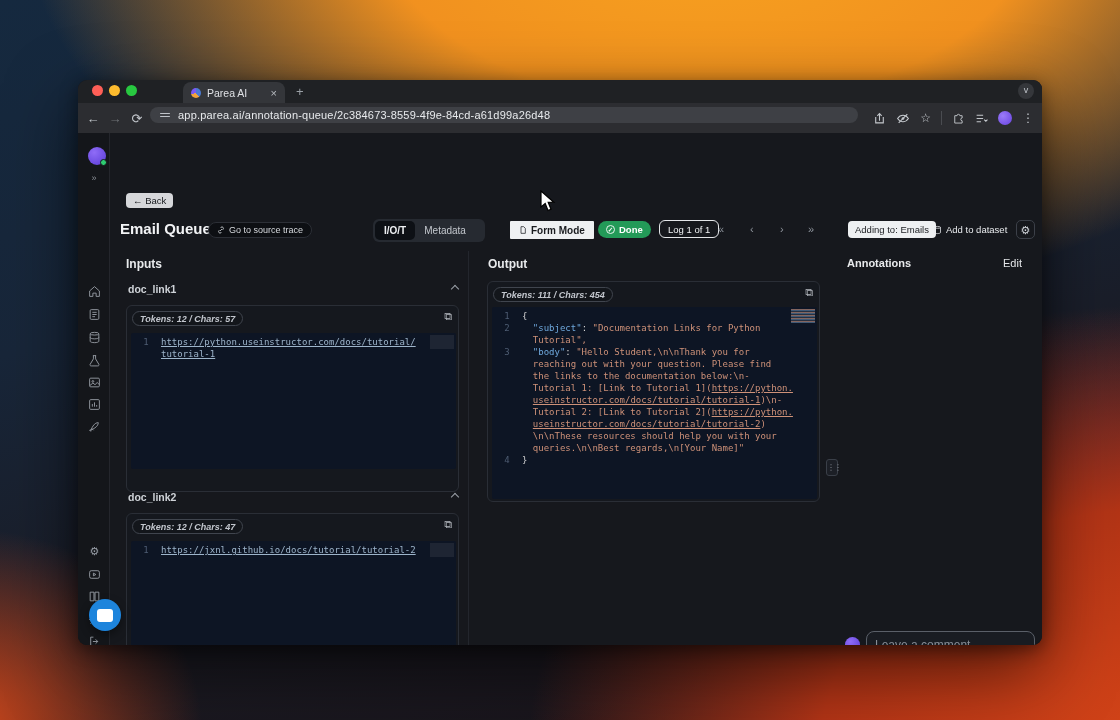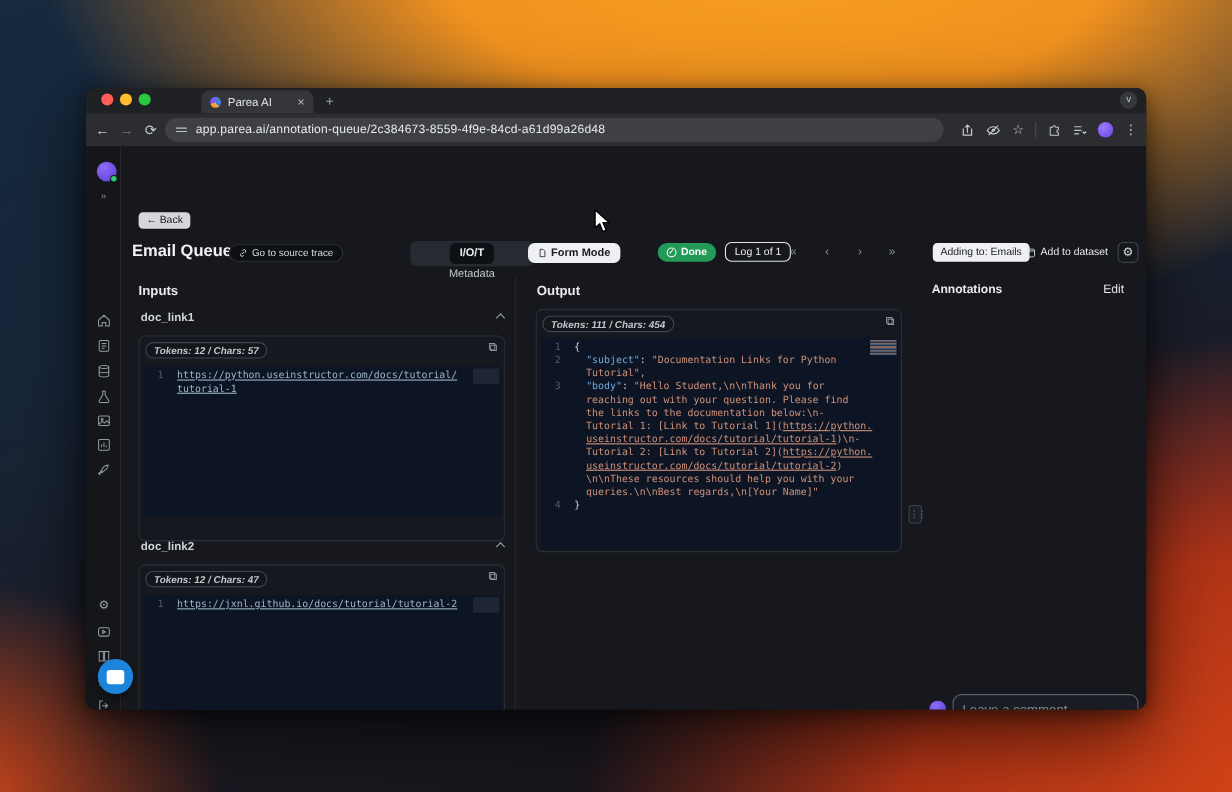--- a/index.html
+++ b/index.html
@@ -39,21 +39,21 @@
     background:conic-gradient(#4b7bd4 0 40%, #f2a33c 40% 70%, #7a5af5 70% 100%); }
   .tab .close { margin-left:auto; color:#b6bac0; font-size:11px; }
   .newtab { position:absolute; left:218px; top:4px; color:#9aa0a6; font-size:13px; }
   .tabchev { position:absolute; right:8px; top:3px; width:16px; height:16px; border-radius:50%;
     background:#35373b; color:#c2c6cc; font-size:9px; text-align:center; line-height:15px; }
 
   .toolbar { position:relative; height:30px; background:#2c2d31; display:flex; align-items:center; }
   .navico { color:#c3c7cc; font-size:13px; width:22px; text-align:center; }
   .navico.dim { color:#6d7175; }
   .urlpill {
-    position:absolute; left:72px; top:4px; width:708px; height:22px; border-radius:11px;
+    position:absolute; left:72px; top:4px; width:708px; height:16px; border-radius:11px;
     background:#3e4045; display:flex; align-items:center; padding:0 10px; gap:8px;
   }
   .urlpill .tune { display:flex; flex-direction:column; gap:2px; }
   .urlpill .tune i { display:block; width:10px; height:1.4px; background:#bfc3c9; border-radius:1px; }
   .urltext { color:#e8eaed; font-size:11px; letter-spacing:.2px; }
   .tbicons { position:absolute; right:8px; top:0; height:30px; display:flex; align-items:center; gap:10px; }
   .tbicons svg { display:block; }
   .tbicons .uni { color:#c3c7cc; font-size:12px; }
   .tbsep { width:1px; height:14px; background:#4a4c51; }
   .tbavatar { width:14px; height:14px; border-radius:50%; background:radial-gradient(circle at 35% 35%, #9b7bfa, #6742e0); }
@@ -78,25 +78,25 @@
   .chatbubble .bubble::after { content:""; position:absolute; left:4px; bottom:-3px;
      border:3px solid transparent; border-top-color:#fff; }
 
   
   .btn-back { position:absolute; left:48px; top:60px; height:15px; padding:0 7px;
      background:#d6d7da; border-radius:4px; color:#17191d; font-size:9.5px; line-height:15px; }
   .page-title { position:absolute; left:42px; top:87px; color:#f2f3f5; font-size:15px; font-weight:bold; }
   .btn-trace { position:absolute; left:130px; top:89px; height:16px; padding:0 8px; display:flex; align-items:center; gap:4px;
      background:#0d0f13; border:1px solid #2c2f36; border-radius:9px; color:#d6d9dd; font-size:9px; }
   .tabgroup { position:absolute; left:295px; top:86px; width:112px; height:23px; background:#262a31;
-     border-radius:6px; display:flex; align-items:center; padding:2px;flex-direction:column; }
+     border-radius:6px; display:flex; align-items:center; padding:2px; }
   .tabgroup .seg { font-size:10px; color:#c3c7cd; padding:0 9px; height:19px; line-height:19px; border-radius:5px; }
   .tabgroup .seg.active { background:#0d1015; color:#eef0f3; font-weight:bold; }
-  .btn-formmode { position:absolute; left:402px; top:88px; height:18px; padding:0 9px; display:flex; align-items:center; gap:4px;
-     background:#eef0f2; border-radius:6px; color:#191b1f; font-size:10px; font-weight:bold; }
+  .btn-formmode { position:absolute; left:432px; top:88px; height:18px; padding:0 9px; display:flex; align-items:center; gap:4px;
+     background:#eef0f2; border-radius:1px; color:#191b1f; font-size:10px; font-weight:bold; }
   .btn-done { position:absolute; left:520px; top:88px; height:17px; padding:0 8px; display:flex; align-items:center; gap:4px;
      background:#239a58; border-radius:9px; color:#fff; font-size:9.5px; font-weight:bold; }
   .btn-done .ck { width:9px; height:9px; border:1px solid #e8f5ee; border-radius:50%; font-size:6.5px; line-height:8px; text-align:center; }
   .btn-log { position:absolute; left:581px; top:87px; height:18px; padding:0 8px;
      border:1px solid #e4e6e9; border-radius:6px; color:#f0f2f4; font-size:9.5px; line-height:17px; }
   .pgr { position:absolute; top:91px; color:#8d939b; font-size:11px; line-height:11px; }
   .btn-addingto { position:absolute; left:770px; top:88px; height:17px; padding:0 7px;
      background:#eef0f2; border-radius:4px; color:#1a1c20; font-size:9.5px; font-weight:normal; line-height:17px; }
   .btn-adddataset { position:absolute; left:855px; top:88px; height:17px; display:flex; align-items:center; gap:4px;
      color:#e8eaed; font-size:9.5px; font-weight:normal; }

